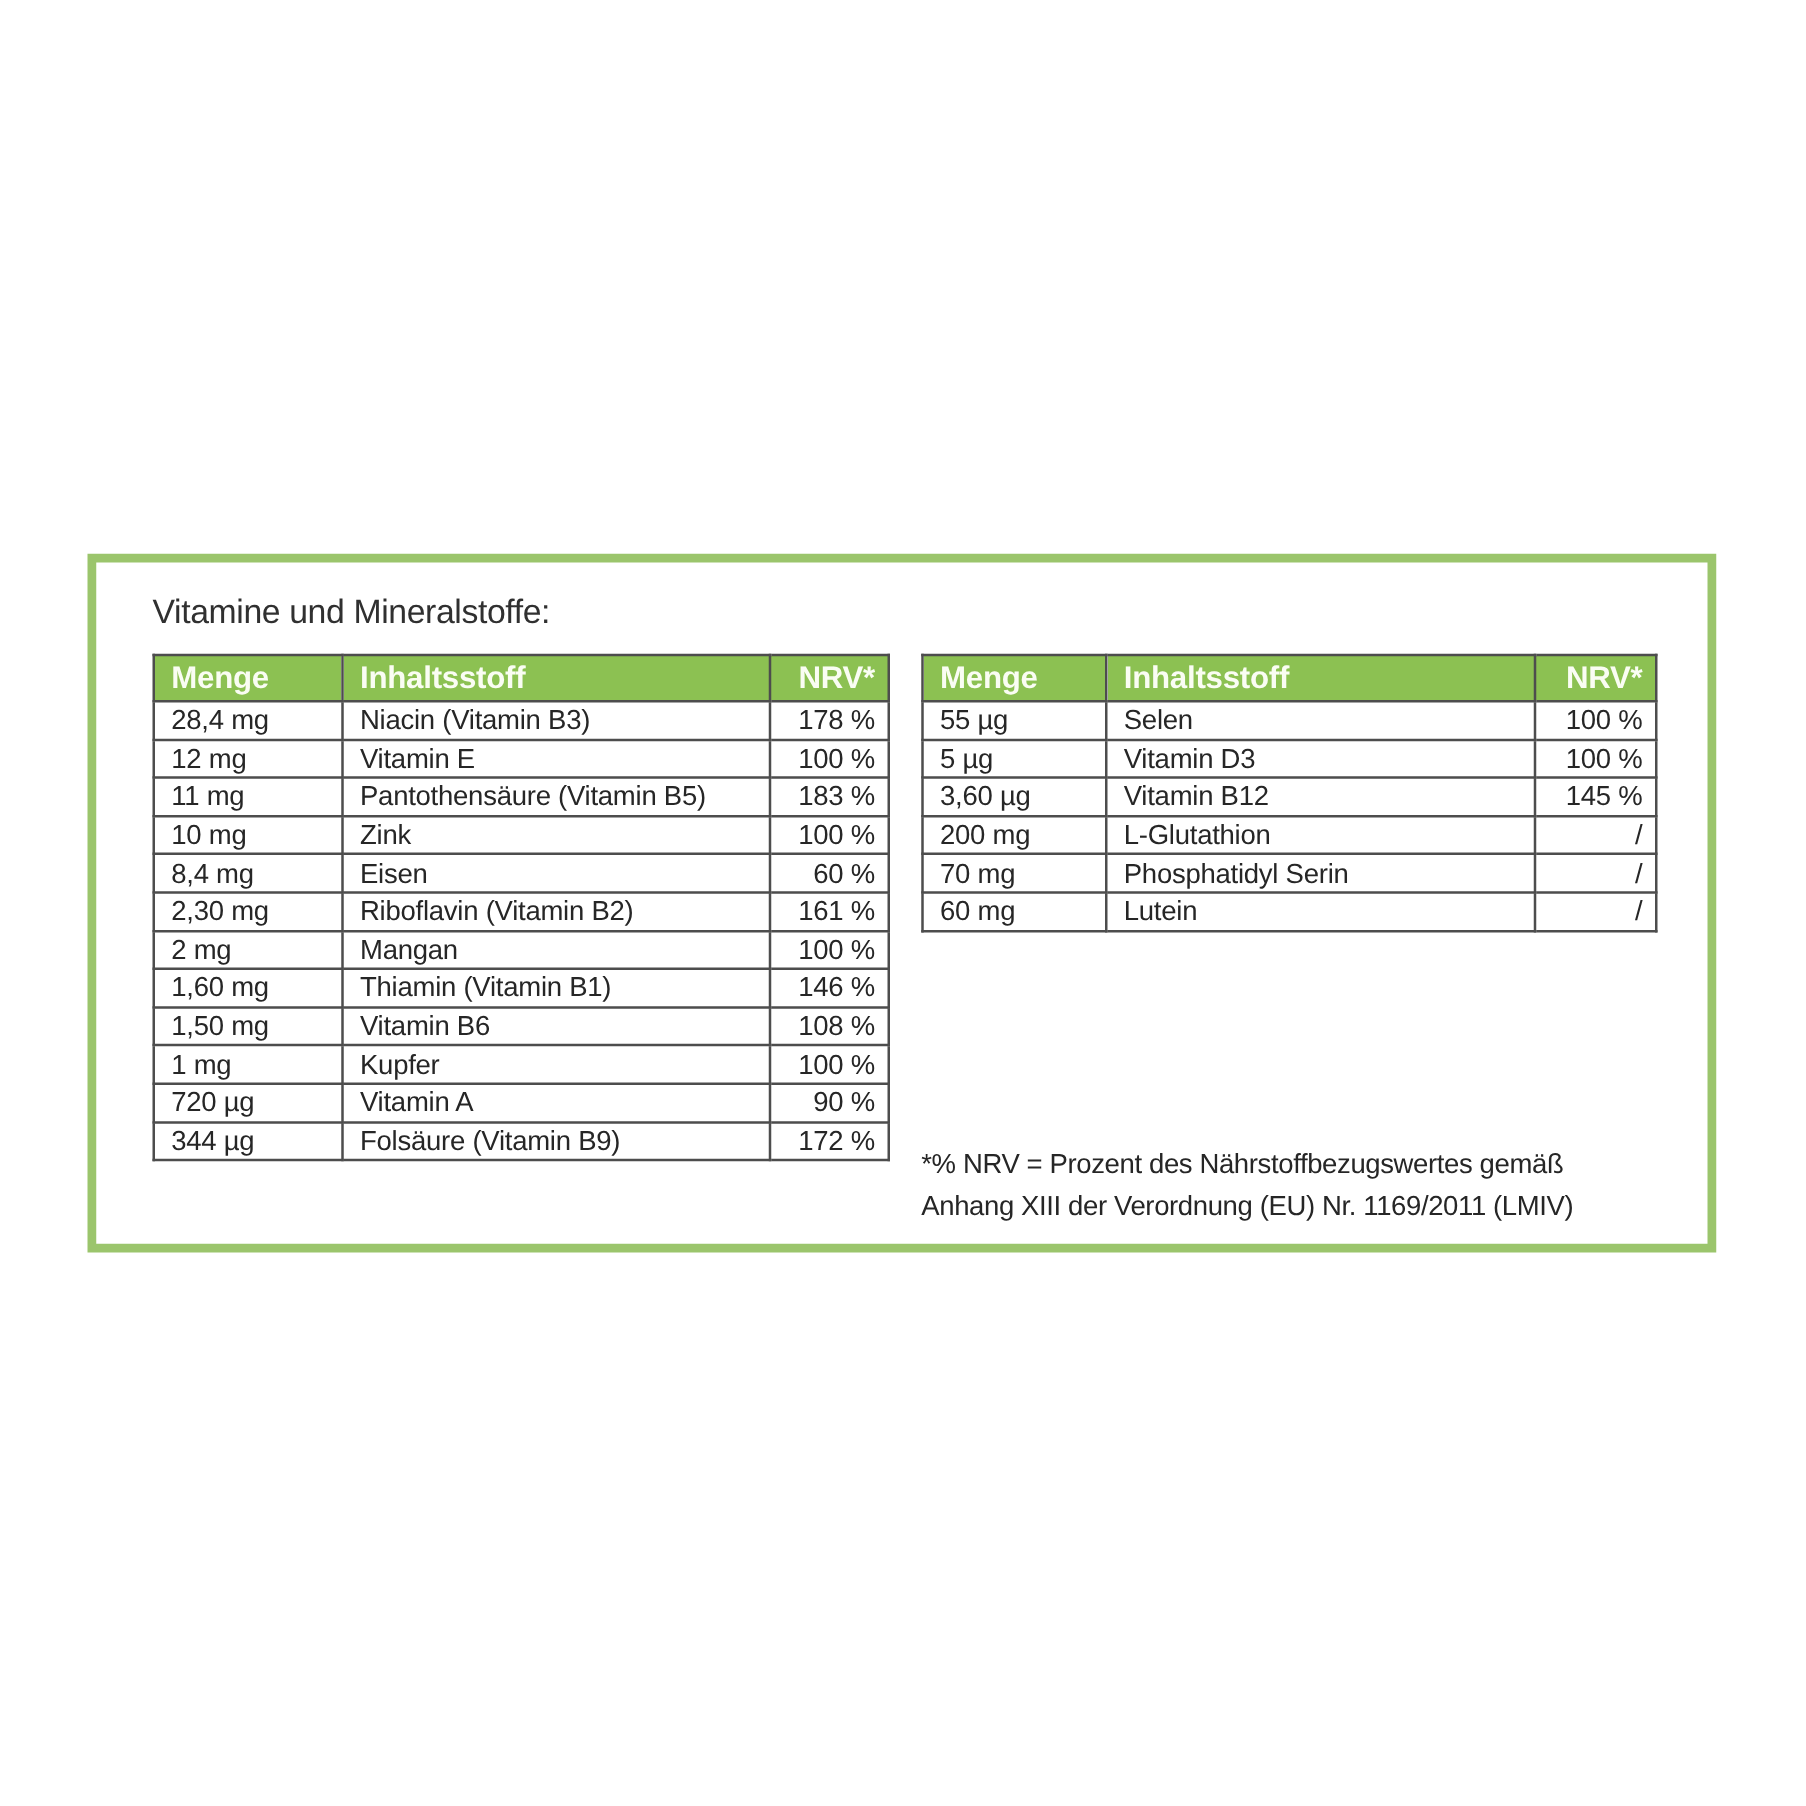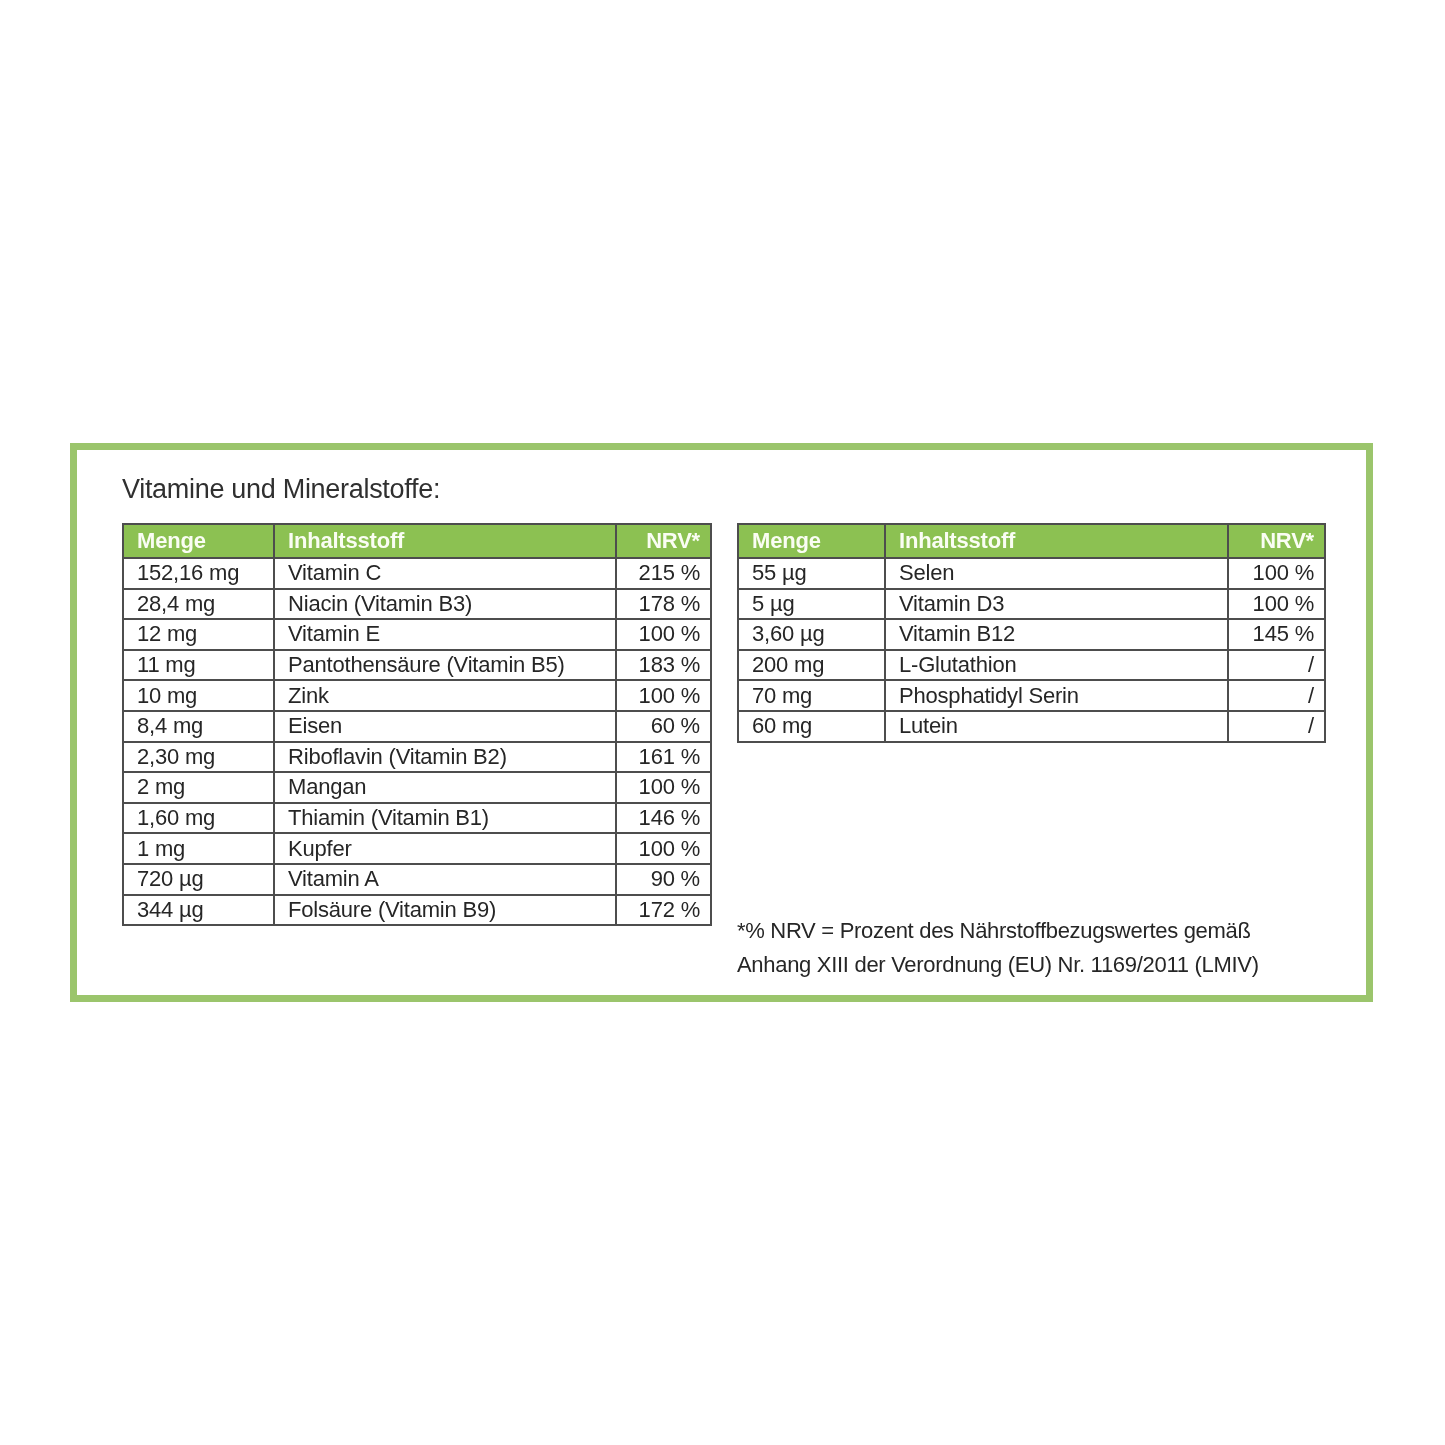--- a/index.html
+++ b/index.html
@@ -43,21 +43,21 @@
   table.t-right { left: 737px; top: 523px; width: 587px; }
   table.nutri th, table.nutri td {
     border: 2px solid #4d4d4d;
     box-sizing: content-box;
     overflow: hidden;
     white-space: nowrap;
   }
   table.nutri th {
     background: #8cc152;
     color: #fafdf3;
-    font-size: 22px;
+    font-size: 25px;
     font-weight: bold;
     text-align: left;
     height: 25px;
     padding: 3px 10px 3px 13px;
     letter-spacing: -0.2px;
   }
   table.nutri th.col2 { text-align: right; }
   table.nutri td {
     font-size: 22px;
     height: 28.6px;
@@ -93,25 +93,20 @@
   </colgroup>
   <thead>
     <tr>
       <th class="col0">Menge</th>
       <th class="col1">Inhaltsstoff</th>
       <th class="col2">NRV*</th>
     </tr>
   </thead>
   <tbody>
       <tr>
-        <td class="col0">152,16 mg</td>
-        <td class="col1">Vitamin C</td>
-        <td class="col2">215 %</td>
-      </tr>
-      <tr>
         <td class="col0">28,4 mg</td>
         <td class="col1">Niacin (Vitamin B3)</td>
         <td class="col2">178 %</td>
       </tr>
       <tr>
         <td class="col0">12 mg</td>
         <td class="col1">Vitamin E</td>
         <td class="col2">100 %</td>
       </tr>
       <tr>
@@ -136,20 +131,25 @@
       </tr>
       <tr>
         <td class="col0">2 mg</td>
         <td class="col1">Mangan</td>
         <td class="col2">100 %</td>
       </tr>
       <tr>
         <td class="col0">1,60 mg</td>
         <td class="col1">Thiamin (Vitamin B1)</td>
         <td class="col2">146 %</td>
+      </tr>
+      <tr>
+        <td class="col0">1,50 mg</td>
+        <td class="col1">Vitamin B6</td>
+        <td class="col2">108 %</td>
       </tr>
       <tr>
         <td class="col0">1 mg</td>
         <td class="col1">Kupfer</td>
         <td class="col2">100 %</td>
       </tr>
       <tr>
         <td class="col0">720 µg</td>
         <td class="col1">Vitamin A</td>
         <td class="col2">90 %</td>

